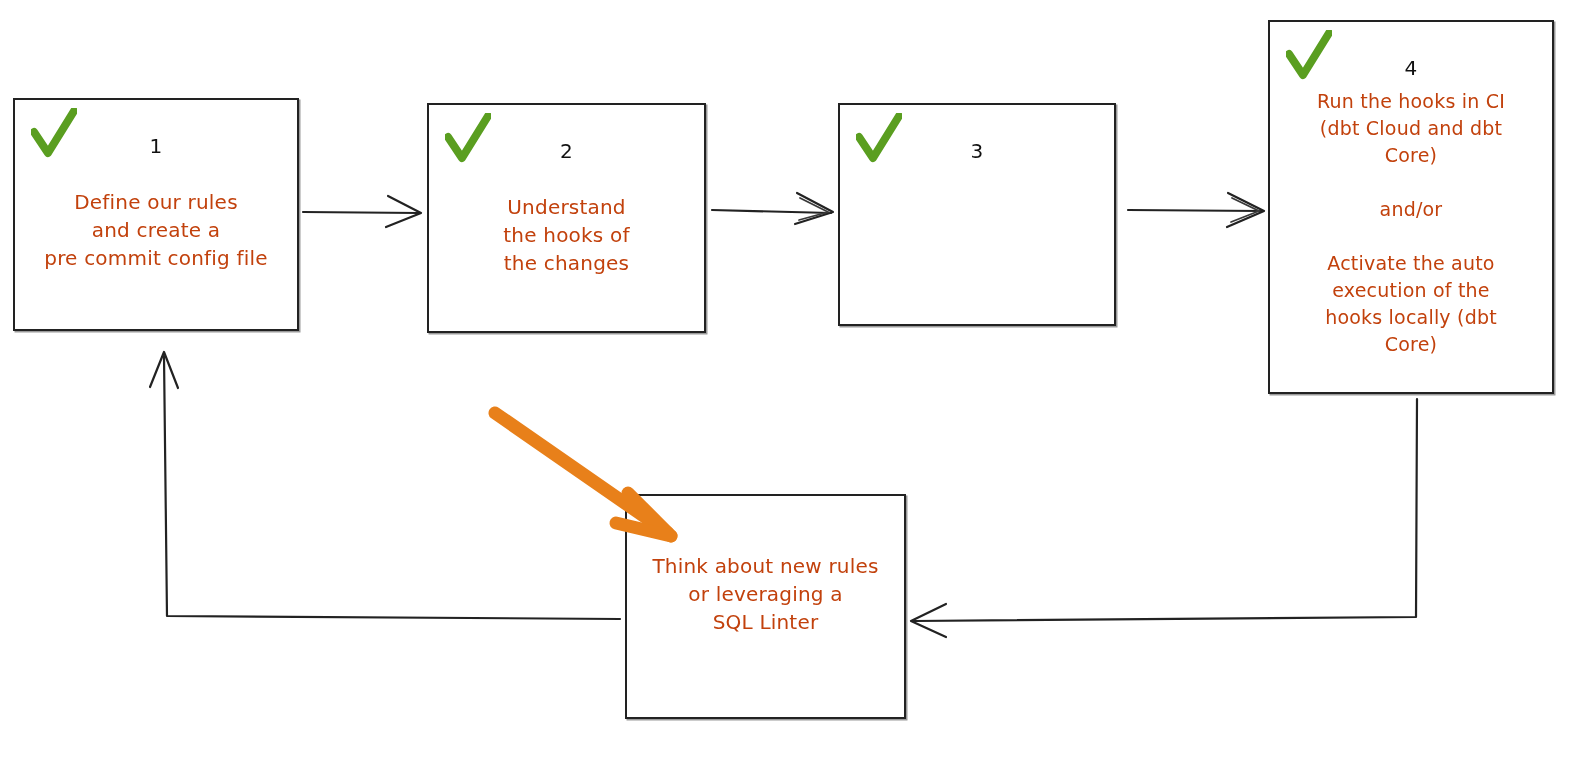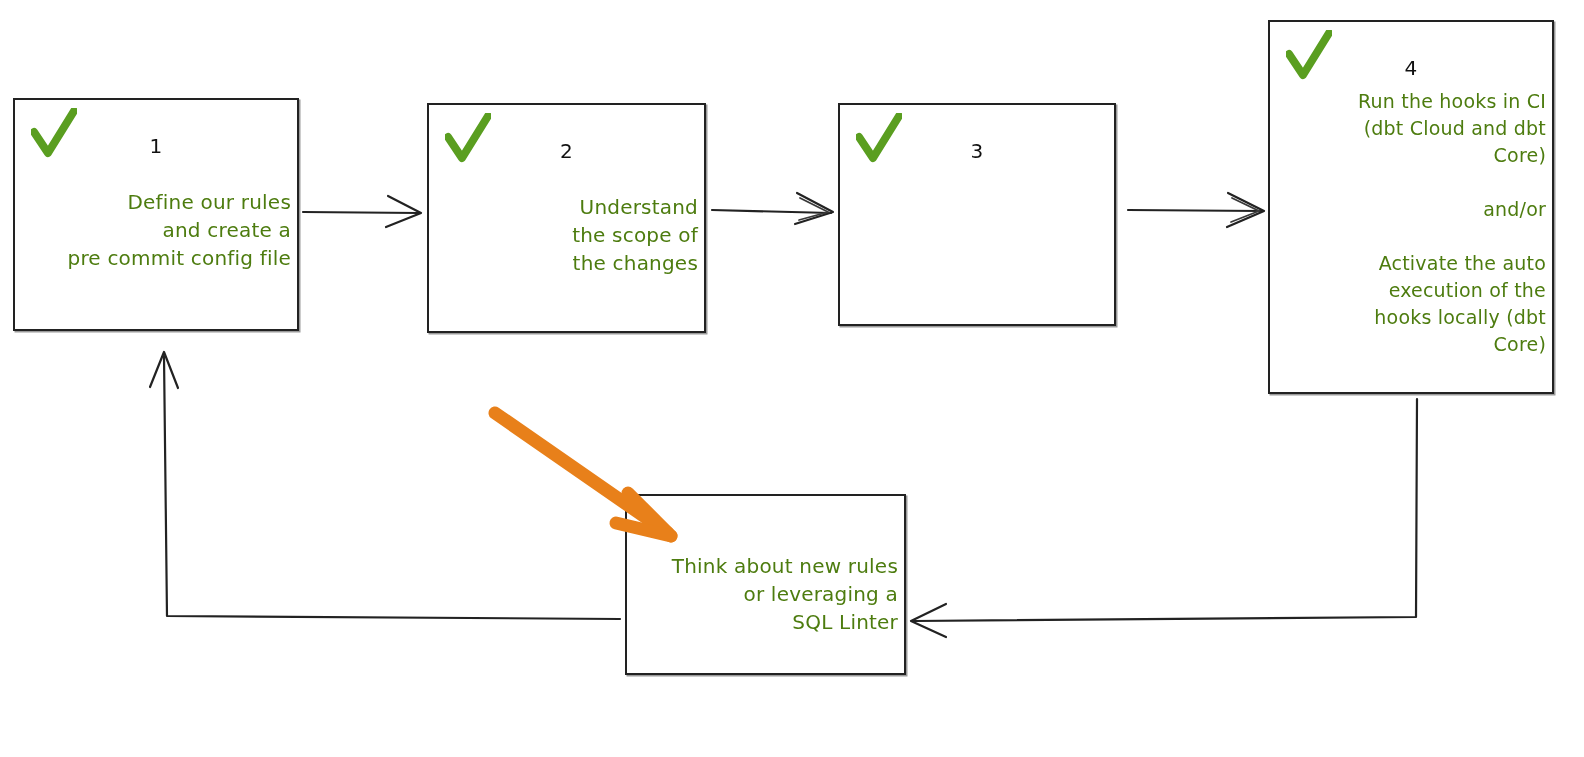--- a/index.html
+++ b/index.html
@@ -53,38 +53,38 @@
     text-align: center;
     font-family: "DejaVu Sans", sans-serif;
     font-size: 20px;
     color: #111111;
     letter-spacing: 0.5px;
   }
   .node-body {
     position: absolute;
     left: 6px;
     right: 6px;
-    text-align: right;
+    text-align: center;
     font-family: "DejaVu Sans", sans-serif;
     font-size: 20px;
     line-height: 28px;
-    color: #4d7c0f;
+    color: #c2410c;
     white-space: pre-line;
     letter-spacing: 0.2px;
   }
   
   #node-1 { left: 13px;   top: 98px;  width: 286px; height: 233px; }
   #node-1 .node-body { top: 88px; font-size: 20px; }
   #node-2 { left: 427px;  top: 103px; width: 279px; height: 230px; }
   #node-2 .node-body { top: 88px; }
   #node-3 { left: 838px;  top: 103px; width: 278px; height: 223px; }
   #node-3 .node-body { top: 88px; }
   #node-4 { left: 1268px; top: 20px;  width: 286px; height: 374px; }
   #node-4 .node-body { top: 66px; font-size: 19px; line-height: 27px; }
-  #node-loop { left: 625px; top: 494px; width: 281px; height: 181px; }
+  #node-loop { left: 625px; top: 494px; width: 281px; height: 225px; }
   #node-loop .node-body { top: 56px; }
   .orange-arrow {
     position: absolute;
     left: 0;
     top: 0;
     width: 1584px;
     height: 757px;
     pointer-events: none;
   }
 </style>
@@ -141,21 +141,21 @@
     </div>
   </div>
 
   <div class="node" id="node-2">
     <div class="node-inner">
       <svg class="check-mark" viewBox="0 0 46 54">
         <path d="M3,24 L17,45 L43,3" fill="none" stroke="#5a9e20" stroke-width="8" stroke-linecap="round" stroke-linejoin="round"></path>
       </svg>
       <div class="node-number">2</div>
       <div class="node-body">Understand
-the scope of
+the hooks of
 the changes</div>
     </div>
   </div>
 
   <div class="node" id="node-3">
     <div class="node-inner">
       <svg class="check-mark" viewBox="0 0 46 54">
         <path d="M3,24 L17,45 L43,3" fill="none" stroke="#5a9e20" stroke-width="8" stroke-linecap="round" stroke-linejoin="round"></path>
       </svg>
       <div class="node-number">3</div>

